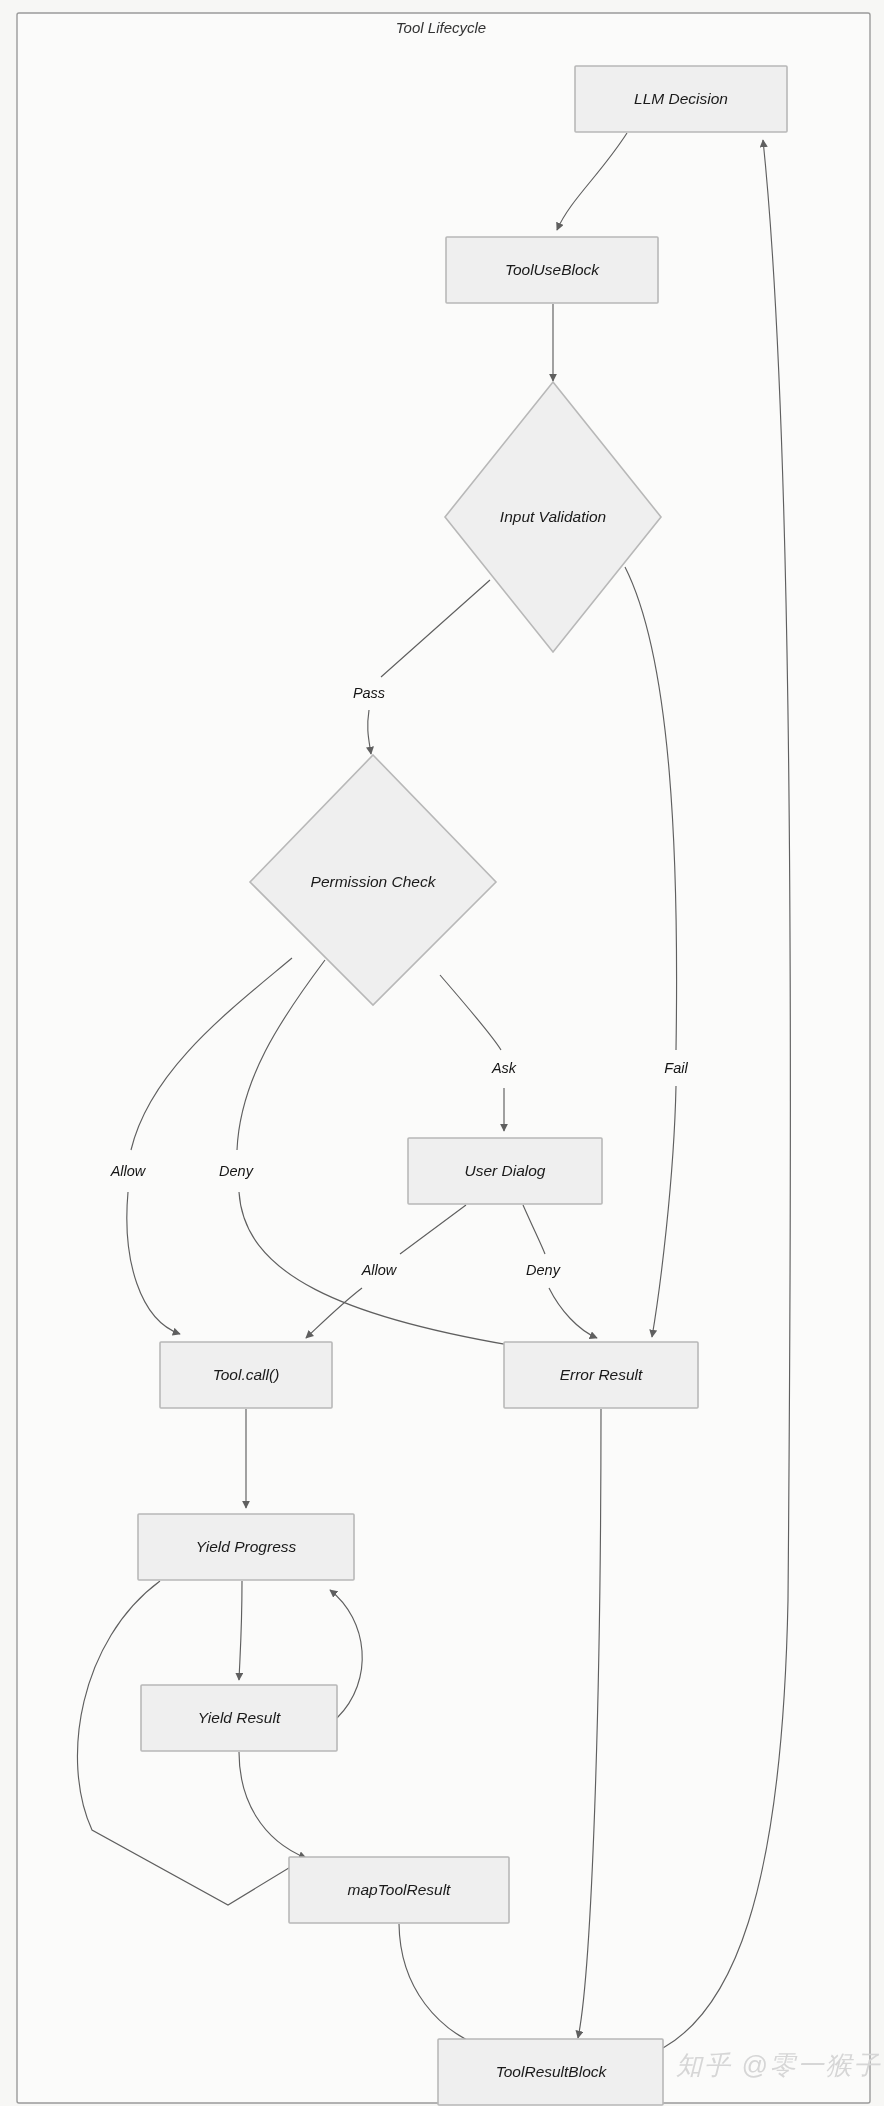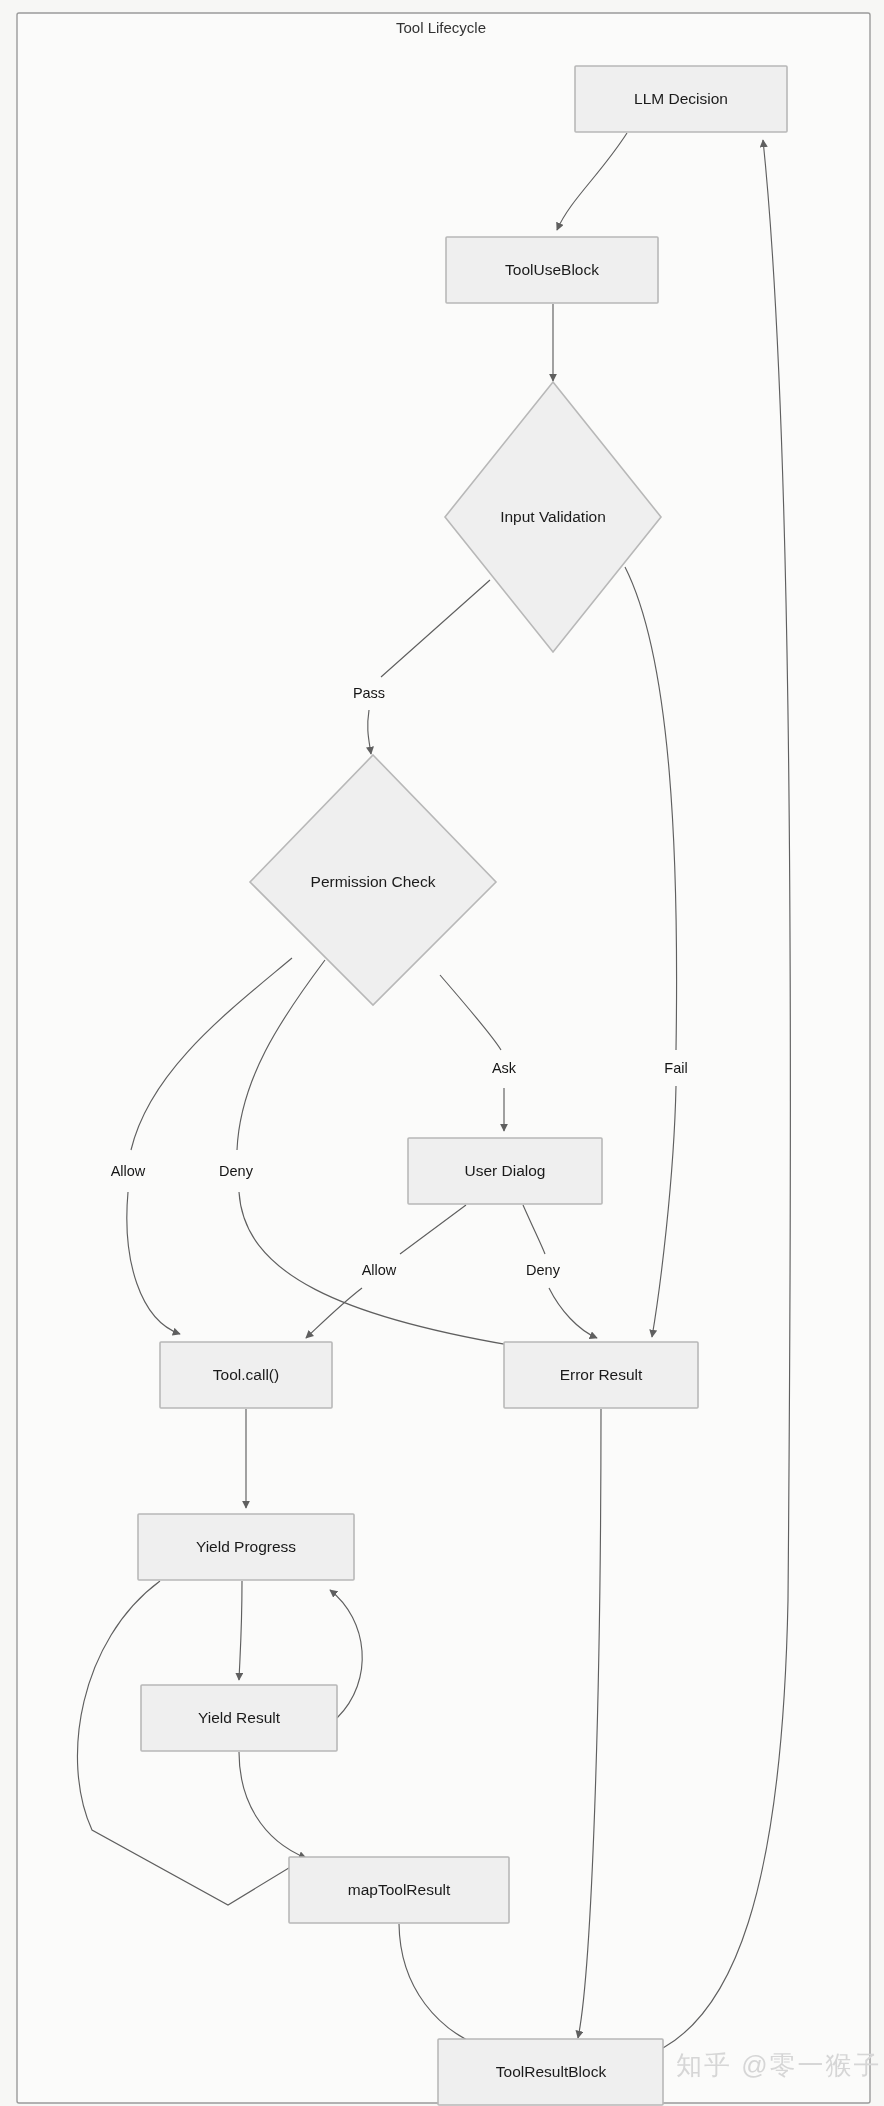--- a/index.html
+++ b/index.html
@@ -11,20 +11,21 @@
     width: 884px;
     height: 2106px;
     font-family: "Liberation Sans", sans-serif;
     overflow: hidden;
   }
   #diagram-root {
     position: relative;
     width: 884px;
     height: 2106px;
     background: #f7f7f5;
+    font-style: italic;
   }
   svg#flow {
     display: block;
     width: 884px;
     height: 2106px;
   }
   .subgraph-frame {
     fill: #fbfbfa;
     stroke: #9b9b9b;
     stroke-width: 1.4;

